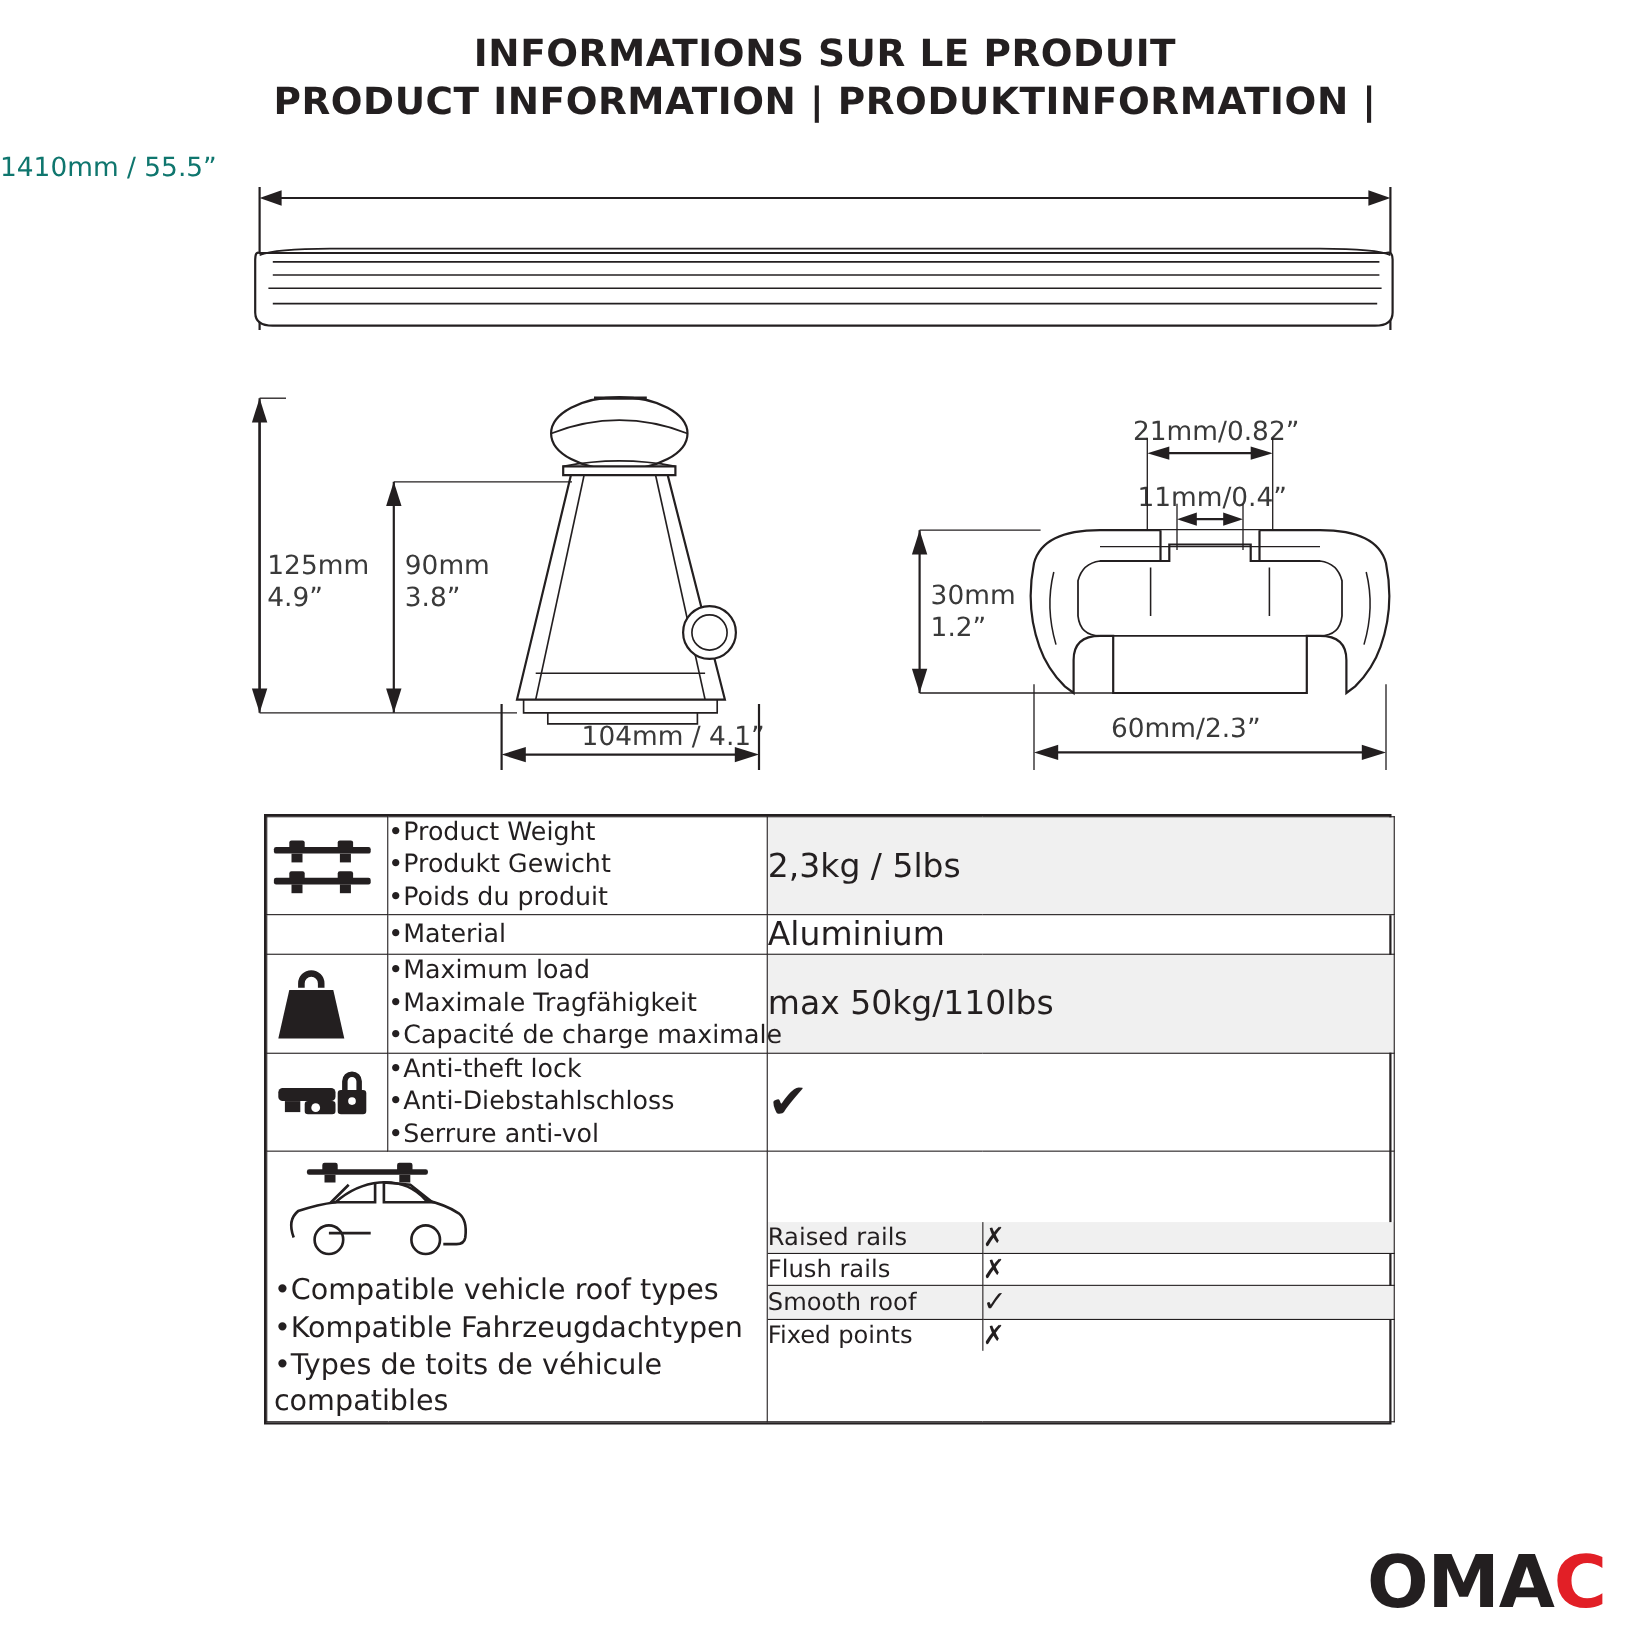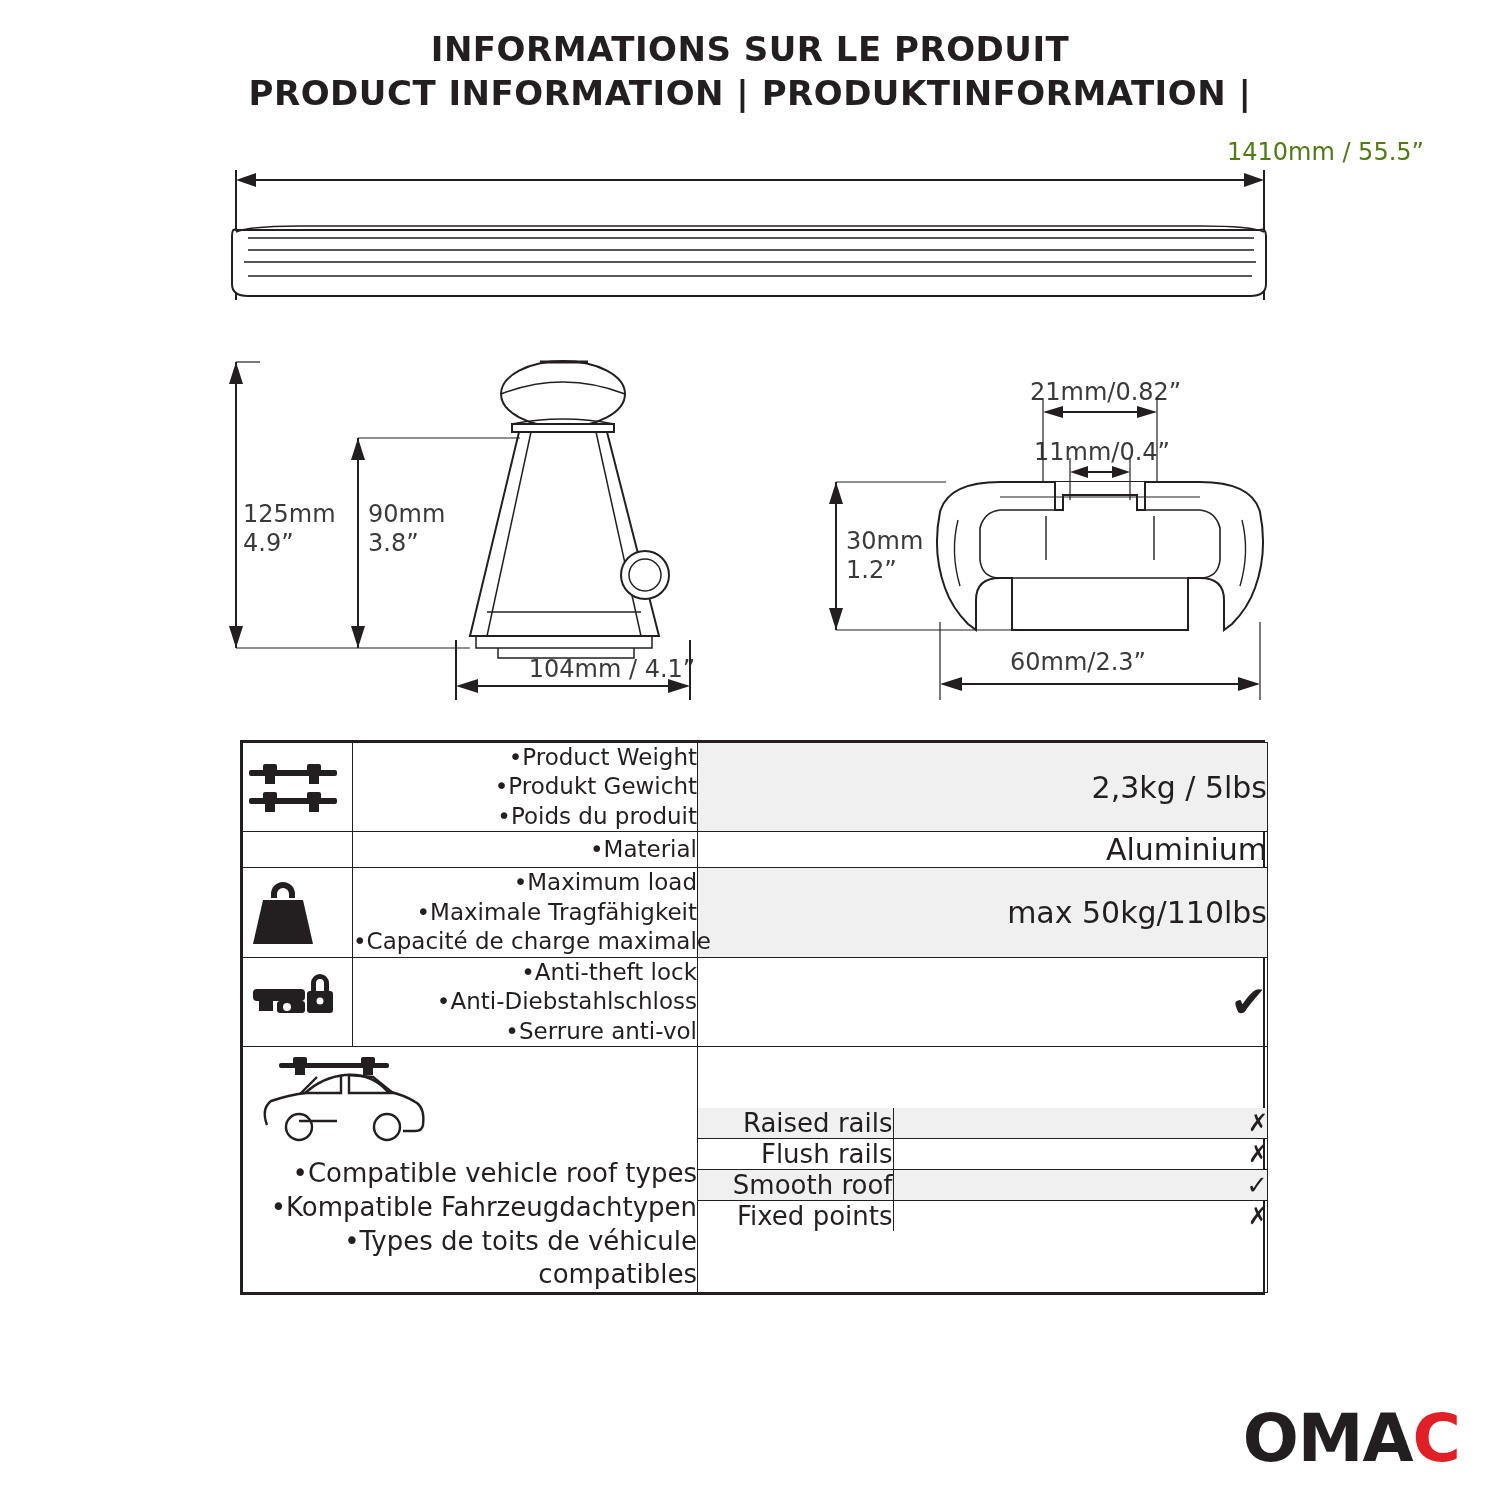--- a/index.html
+++ b/index.html
@@ -33,23 +33,23 @@
     line-height: 1.28;
     color: #231f20;
   }
 
   
   .top-dim-label {
     position: absolute;
     top: 138px;
     left: 0;
     width: 1424px;
-    text-align: right;
+    text-align: left;
     font-size: 24px;
-    color: #4d7c0f;
+    color: #0f766e;
   }
 
   svg { display: block; }
   .svg-layer {
     position: absolute;
     top: 0; left: 0;
     width: 1500px;
     height: 1500px;
     pointer-events: none;
   }
@@ -82,21 +82,20 @@
   }
   .table table {
     width: 100%;
     border-collapse: collapse;
     table-layout: fixed;
   }
   .table td {
     border: 1px solid #231f20;
     vertical-align: middle;
     padding: 0;
-    text-align: right;
   }
   .cell-label {
     font-size: 23px;
     line-height: 1.28;
     padding: 10px 8px 10px 6px;
     color: #231f20;
   }
   .cell-value {
     font-size: 30px;
     padding: 10px 0 10px 24px;
@@ -111,21 +110,21 @@
   .bullets { margin: 0; }
   .bullets div { white-space: nowrap; }
 
   .check {
     font-size: 44px;
     font-weight: bold;
     line-height: 1;
     padding-left: 26px;
   }
   .rooftype-name {
-    font-size: 26px;
+    font-size: 22px;
     padding: 12px 0 12px 18px;
   }
   .rooftype-mark {
     font-size: 24px;
     padding: 12px 0 12px 18px;
     font-weight: bold;
   }
   .mark-yes { font-size: 26px; }
 
   .vehicle-cell {

